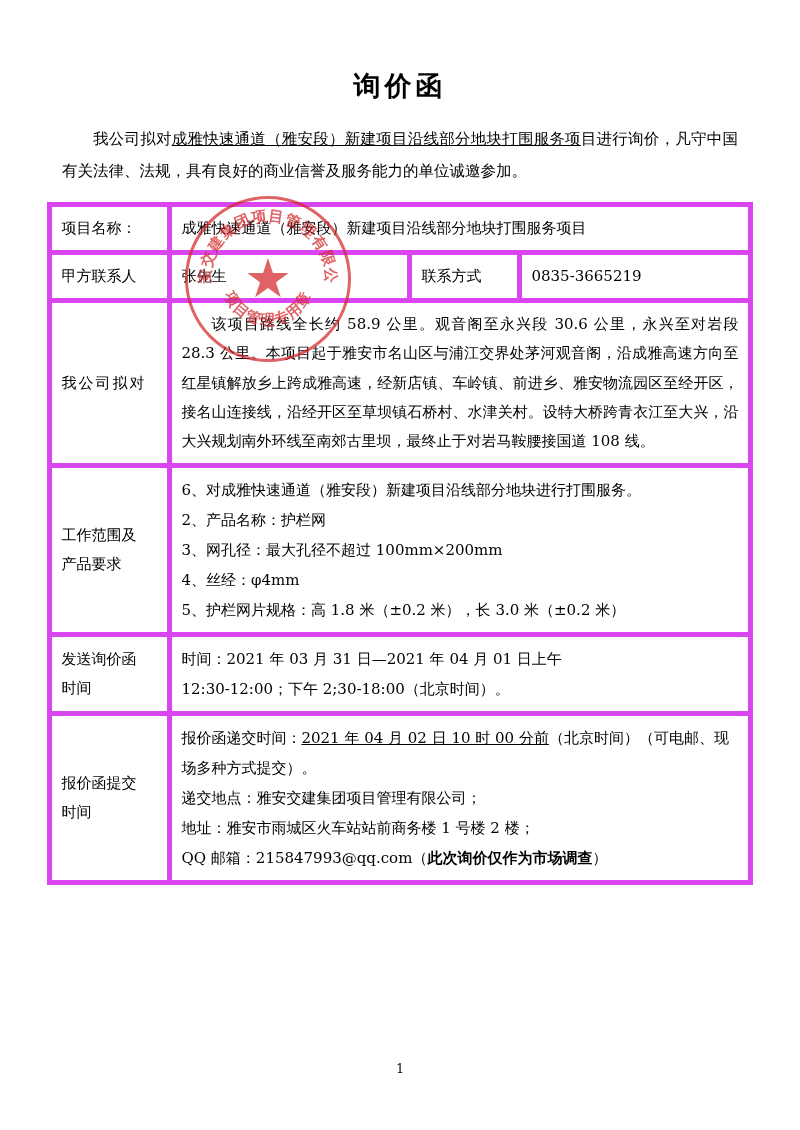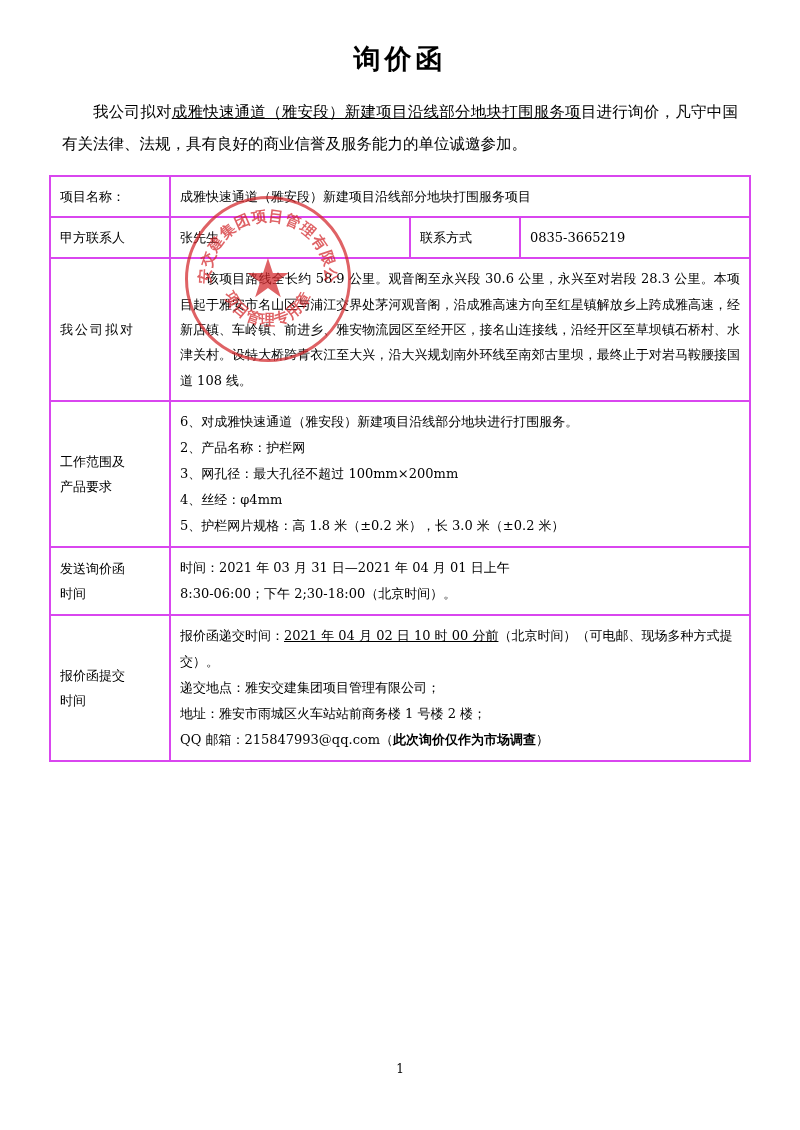--- a/index.html
+++ b/index.html
@@ -19,43 +19,43 @@
     position: absolute;
     left: 0; top: 0;
     width: 800px;
     height: 1130px;
   }
   .title {
     text-align: center;
     font-size: 27px;
     font-weight: bold;
     letter-spacing: 4px;
-    margin-top: 41px;
+    margin-top: 68px;
     font-family: "DejaVu Serif", "Liberation Serif", serif;
   }
   .intro {
     margin: 20px 62px 0 62px;
     font-size: 15.5px;
     line-height: 2.05;
     text-align: justify;
     text-indent: 2em;
   }
   .intro .u {
     text-decoration: underline;
   }
   table.main {
     margin: 14px auto 0 auto;
     border-collapse: collapse;
     width: 700px;
     table-layout: fixed;
   }
   table.main td {
-    border: 2px solid #d946ef;
+    border: 5px solid #d946ef;
     padding: 7px 9px;
-    font-size: 13px;
+    font-size: 15px;
     line-height: 1.95;
     vertical-align: middle;
   }
   td.label {
     width: 120px;
   }
   td.label-wide {
     text-align: left;
     width: 120px;
     padding-left: 10px;
@@ -151,21 +151,21 @@
           <p class="listline">5、护栏网片规格：高 1.8 米（±0.2 米），长 3.0 米（±0.2 米）</p>
         </td>
       </tr>
       <tr>
         <td class="label">
           <div>发送询价函</div>
           <div>时间</div>
         </td>
         <td colspan="3">
           <p class="listline">时间：2021 年 03 月 31 日—2021 年 04 月 01 日上午</p>
-          <p class="listline">8:30-06:00；下午 2;30-18:00（北京时间）。</p>
+          <p class="listline">12:30-12:00；下午 2;30-18:00（北京时间）。</p>
         </td>
       </tr>
       <tr>
         <td class="label">
           <div>报价函提交</div>
           <div>时间</div>
         </td>
         <td colspan="3">
           <p class="listline"><span>报价函递交时间：</span><span class="u">2021 年 04 月 02 日 10 时 00 分前</span><span>（北京时间）（可电邮、现场多种方式提交）。</span></p>
           <p class="listline">递交地点：雅安交建集团项目管理有限公司；</p>

